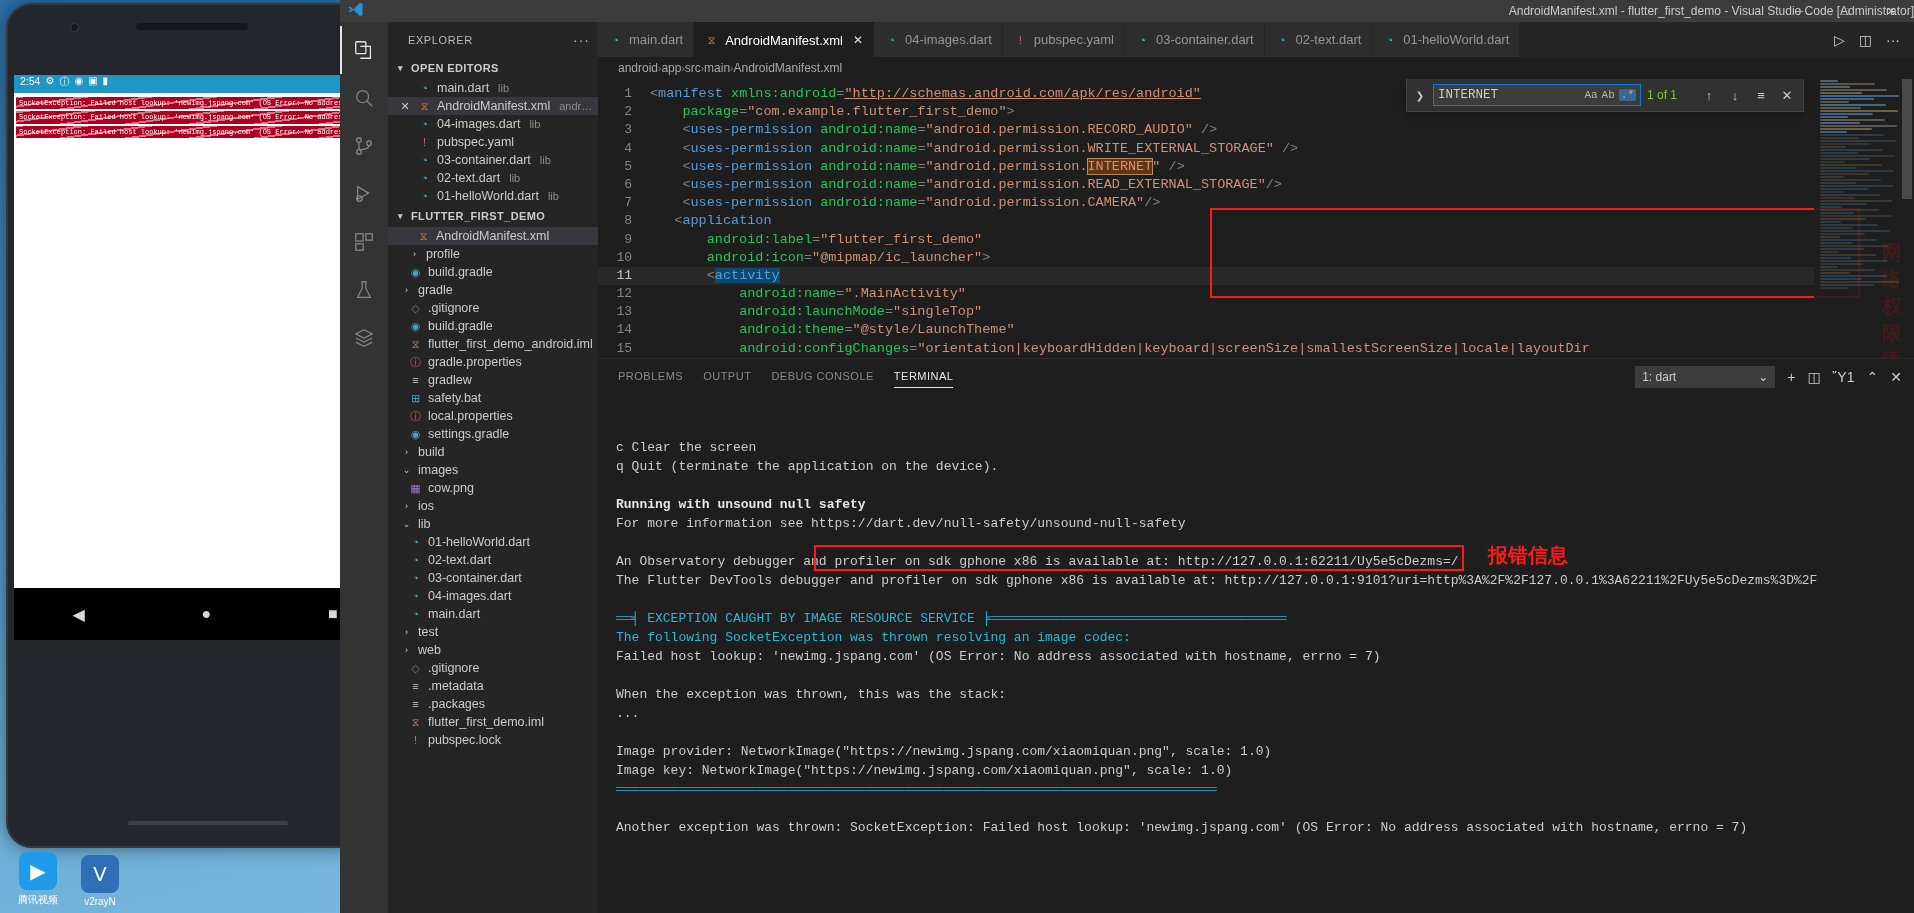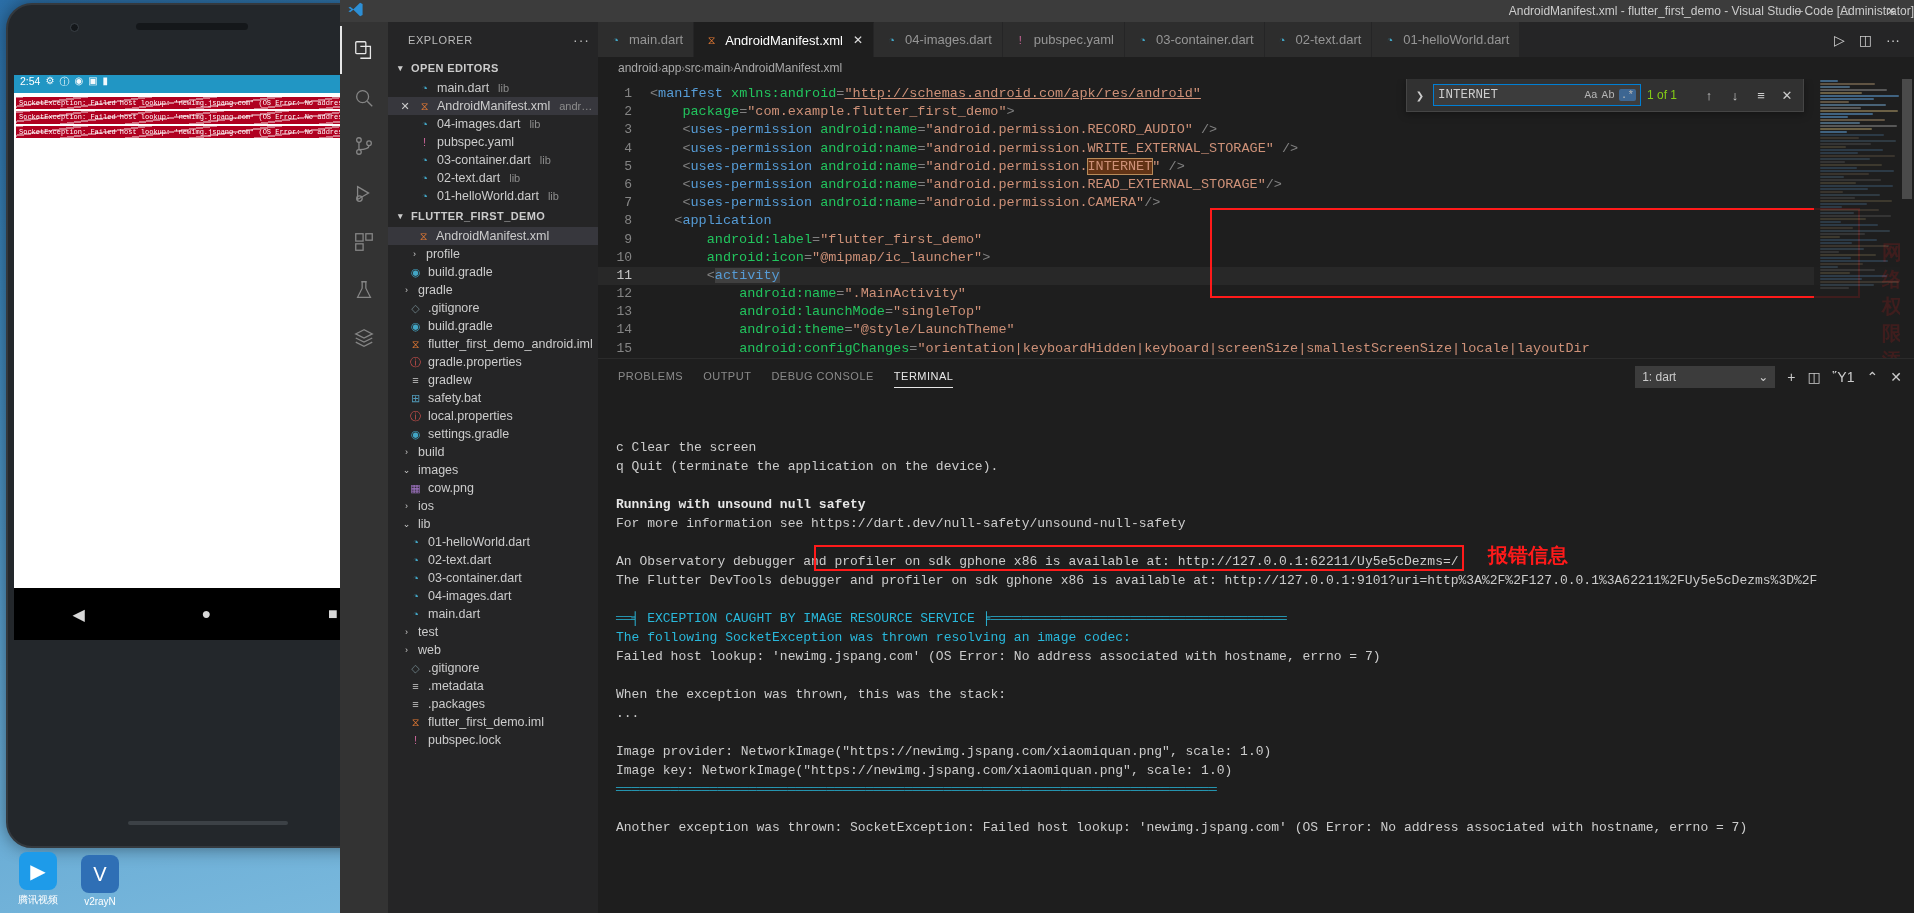--- a/index.html
+++ b/index.html
@@ -209,21 +209,21 @@
     color: #858585; flex: 0 0 52px; font-size: 13px;
   }
   .cl.cur .ln { color: #c6c6c6; }
   .ctext { flex: 1; }
   .tag { color: #569cd6; }
   .attr { color: #22c55e; }
   .str { color: #ce9178; }
   .punc { color: #808080; }
   .lnk { color: #ce9178; text-decoration: underline; }
   .hl { background: #623315; outline: 1px solid #b88b5a; }
-  .sel { background: #404040; }
+  .sel { background: #0c4a6e; }
   #redbox-code {
     position: absolute; left: 612px; top: 129px;
     width: 650px; height: 90px; border: 2px solid #ff1a1a;
     pointer-events: none;
   }
   #note-perm {
     position: absolute; left: 1284px; top: 160px;
     color: #ff1a1a; font-size: 20px; font-weight: bold;
     font-family: "DejaVu Sans", sans-serif;
   }

